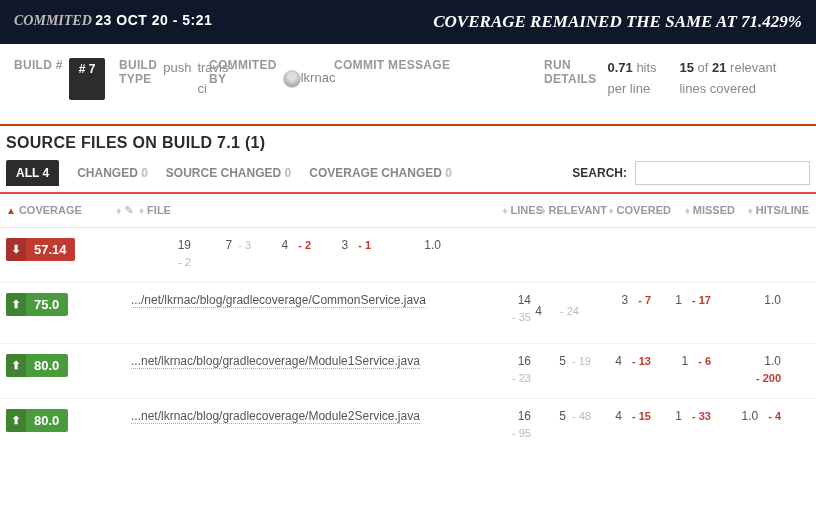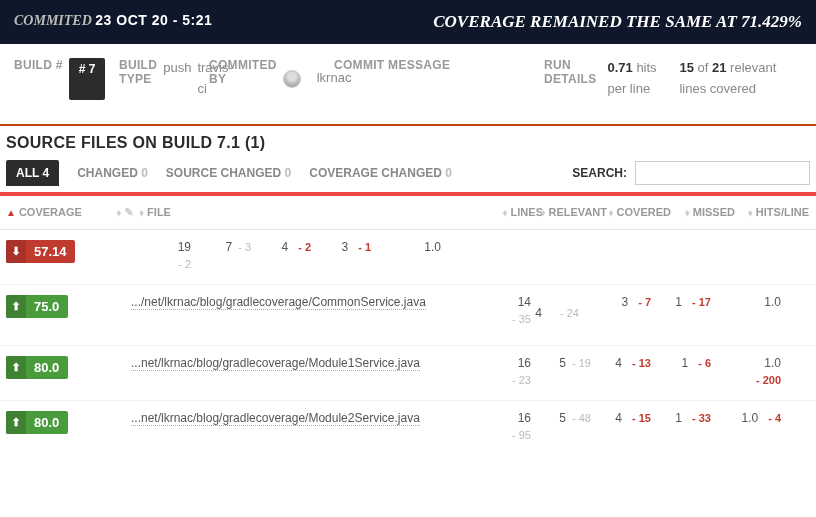--- a/index.html
+++ b/index.html
@@ -13,24 +13,24 @@
 .meta-col.build { width: 95px; }
 .meta-col.type { width: 80px; }
 .meta-col.author { width: 115px; }
 .meta-col.msg { width: 200px; }
 .meta-col.run { flex: 1; }
 .meta-label { font-family: "Arial Narrow", Arial; font-weight: bold; color: #999; font-size: 12px; letter-spacing: 0.3px; }
 .build-badge { background: #2c2c2a; color: #fff; font-family: "Arial Narrow", Arial; font-weight: bold; padding: 4px 10px; border-radius: 2px; width: fit-content; font-size: 12px; }
 .meta-val { color: #888; font-size: 13px; line-height: 1.6; }
 .run-line { color: #888; font-size: 13px; line-height: 1.6; }
 .run-line b { color: #333; font-weight: bold; }
-.author-line { display: flex; align-items: center; gap: 16px; }
+.author-line { display: flex; align-items: center; gap: 0; }
 .avatar { width: 18px; height: 18px; border-radius: 50%; background: radial-gradient(circle at 50% 35%, #ddd 30%, #aaa 70%); border: 1px solid #ccc; }
 .section-title { font-family: "Arial Narrow", Arial; font-weight: bold; font-size: 16px; color: #2c2c2a; border-top: 2px solid #c2410c; padding: 8px 6px; margin-top: 4px; letter-spacing: 0.3px; }
-.filter-row { display: flex; align-items: center; border-bottom: 4px solid #ef4444; padding: 0 6px 6px 6px; }
+.filter-row { display: flex; align-items: center; border-bottom: 2px solid #ef4444; padding: 0 6px 6px 6px; }
 .tabs { display: flex; align-items: baseline; gap: 18px; flex: 1; }
 .tab { font-family: "Arial Narrow", Arial; font-weight: bold; color: #888; font-size: 12px; cursor: pointer; padding: 6px 0; }
 .tab .cnt { color: #bbb; }
 .tab.active { background: #2c2c2a; color: #fff; padding: 6px 10px; border-radius: 2px 2px 0 0; }
 .tab.active .cnt { color: #fff; }
 .search-wrap { display: flex; align-items: center; gap: 8px; }
 .search-label { font-family: "Arial Narrow", Arial; font-weight: bold; color: #333; font-size: 12px; }
 .search-input { width: 175px; height: 24px; border: 1px solid #ccc; padding: 2px 4px; font-size: 12px; }
 .table-head { display: flex; align-items: center; padding: 10px 6px; border-bottom: 1px solid #e5e5e5; font-family: "Arial Narrow", Arial; font-weight: bold; color: #999; font-size: 11px; gap: 4px; }
 .sort-ic { color: #ccc; font-size: 10px; }

